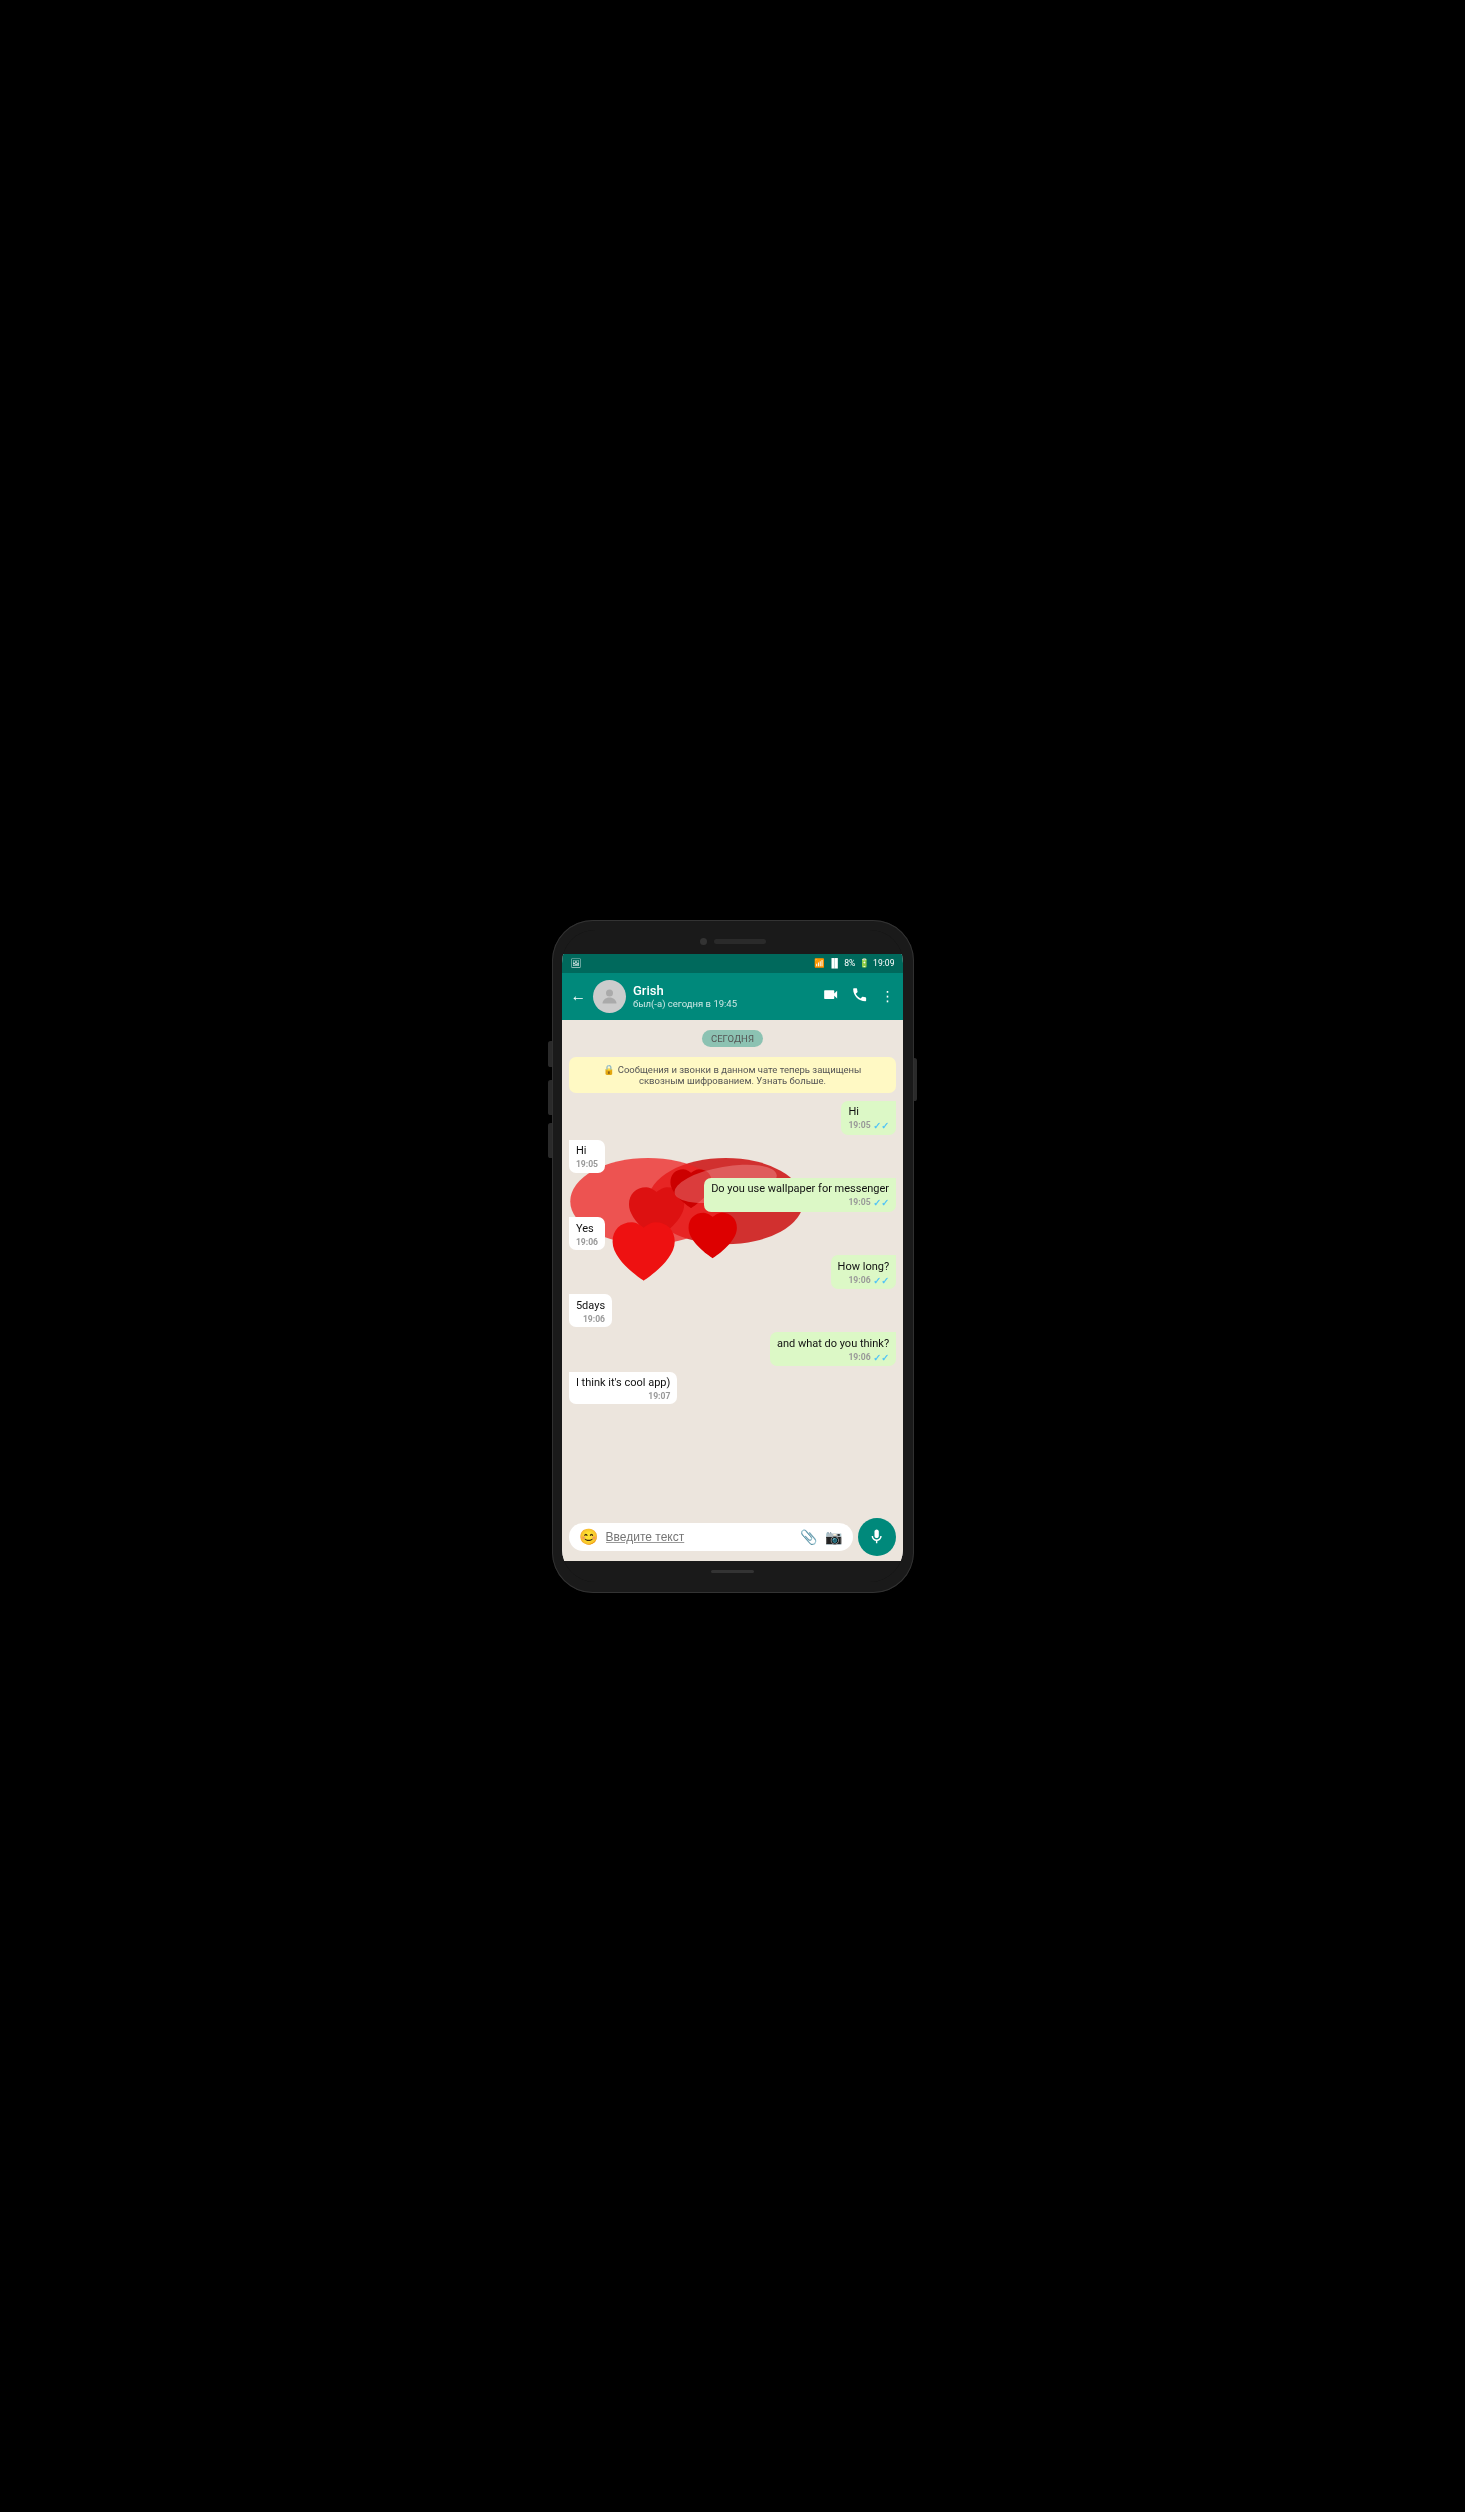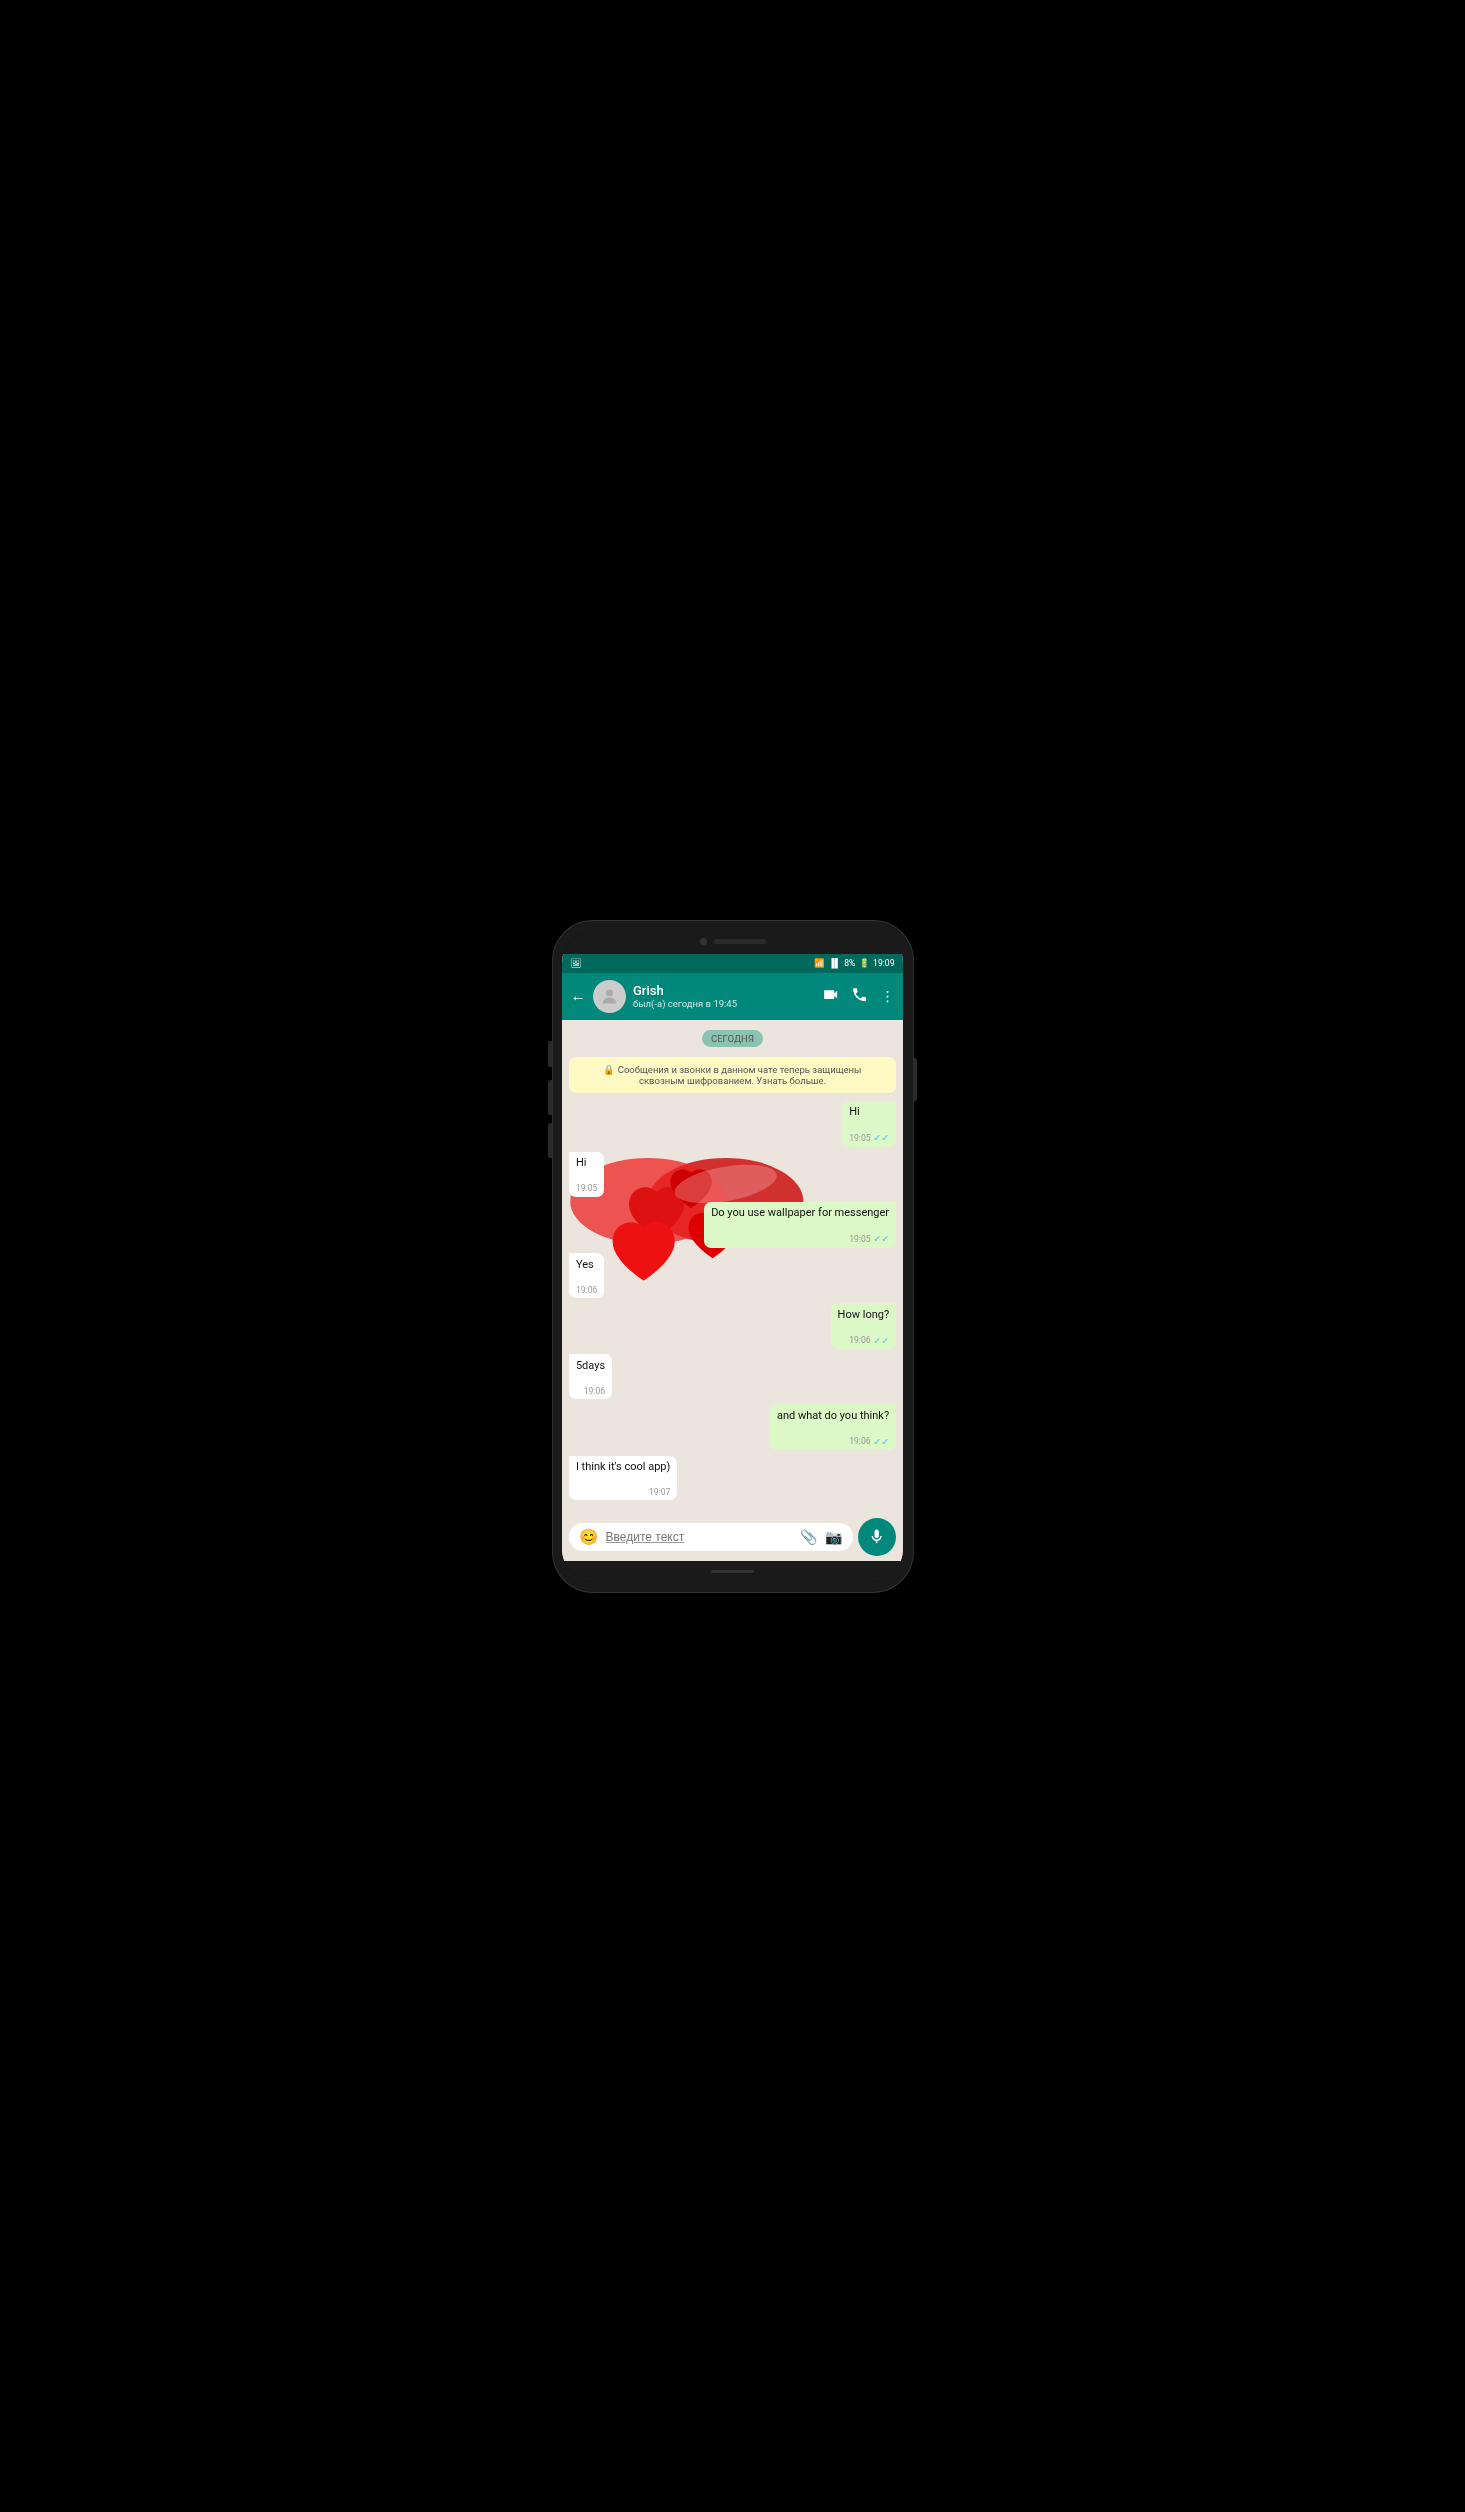--- a/index.html
+++ b/index.html
@@ -197,24 +197,24 @@
       background: #fff;
       border-radius: 0 7px 7px 7px;
     }
 
     .bubble-text {
       color: #111;
       font-size: 11px;
     }
     .bubble-meta {
       display: flex;
-      align-items: center;
       justify-content: flex-end;
       gap: 2.6px;
-      margin-top: 14px;
+      margin-top: 2px;
+      font-weight: bold;
     }
     .bubble-time {
       font-size: 8.6px;
       color: #999;
     }
     .checkmarks {
       font-size: 9.5px;
       color: #4fc3f7;
     }
 

